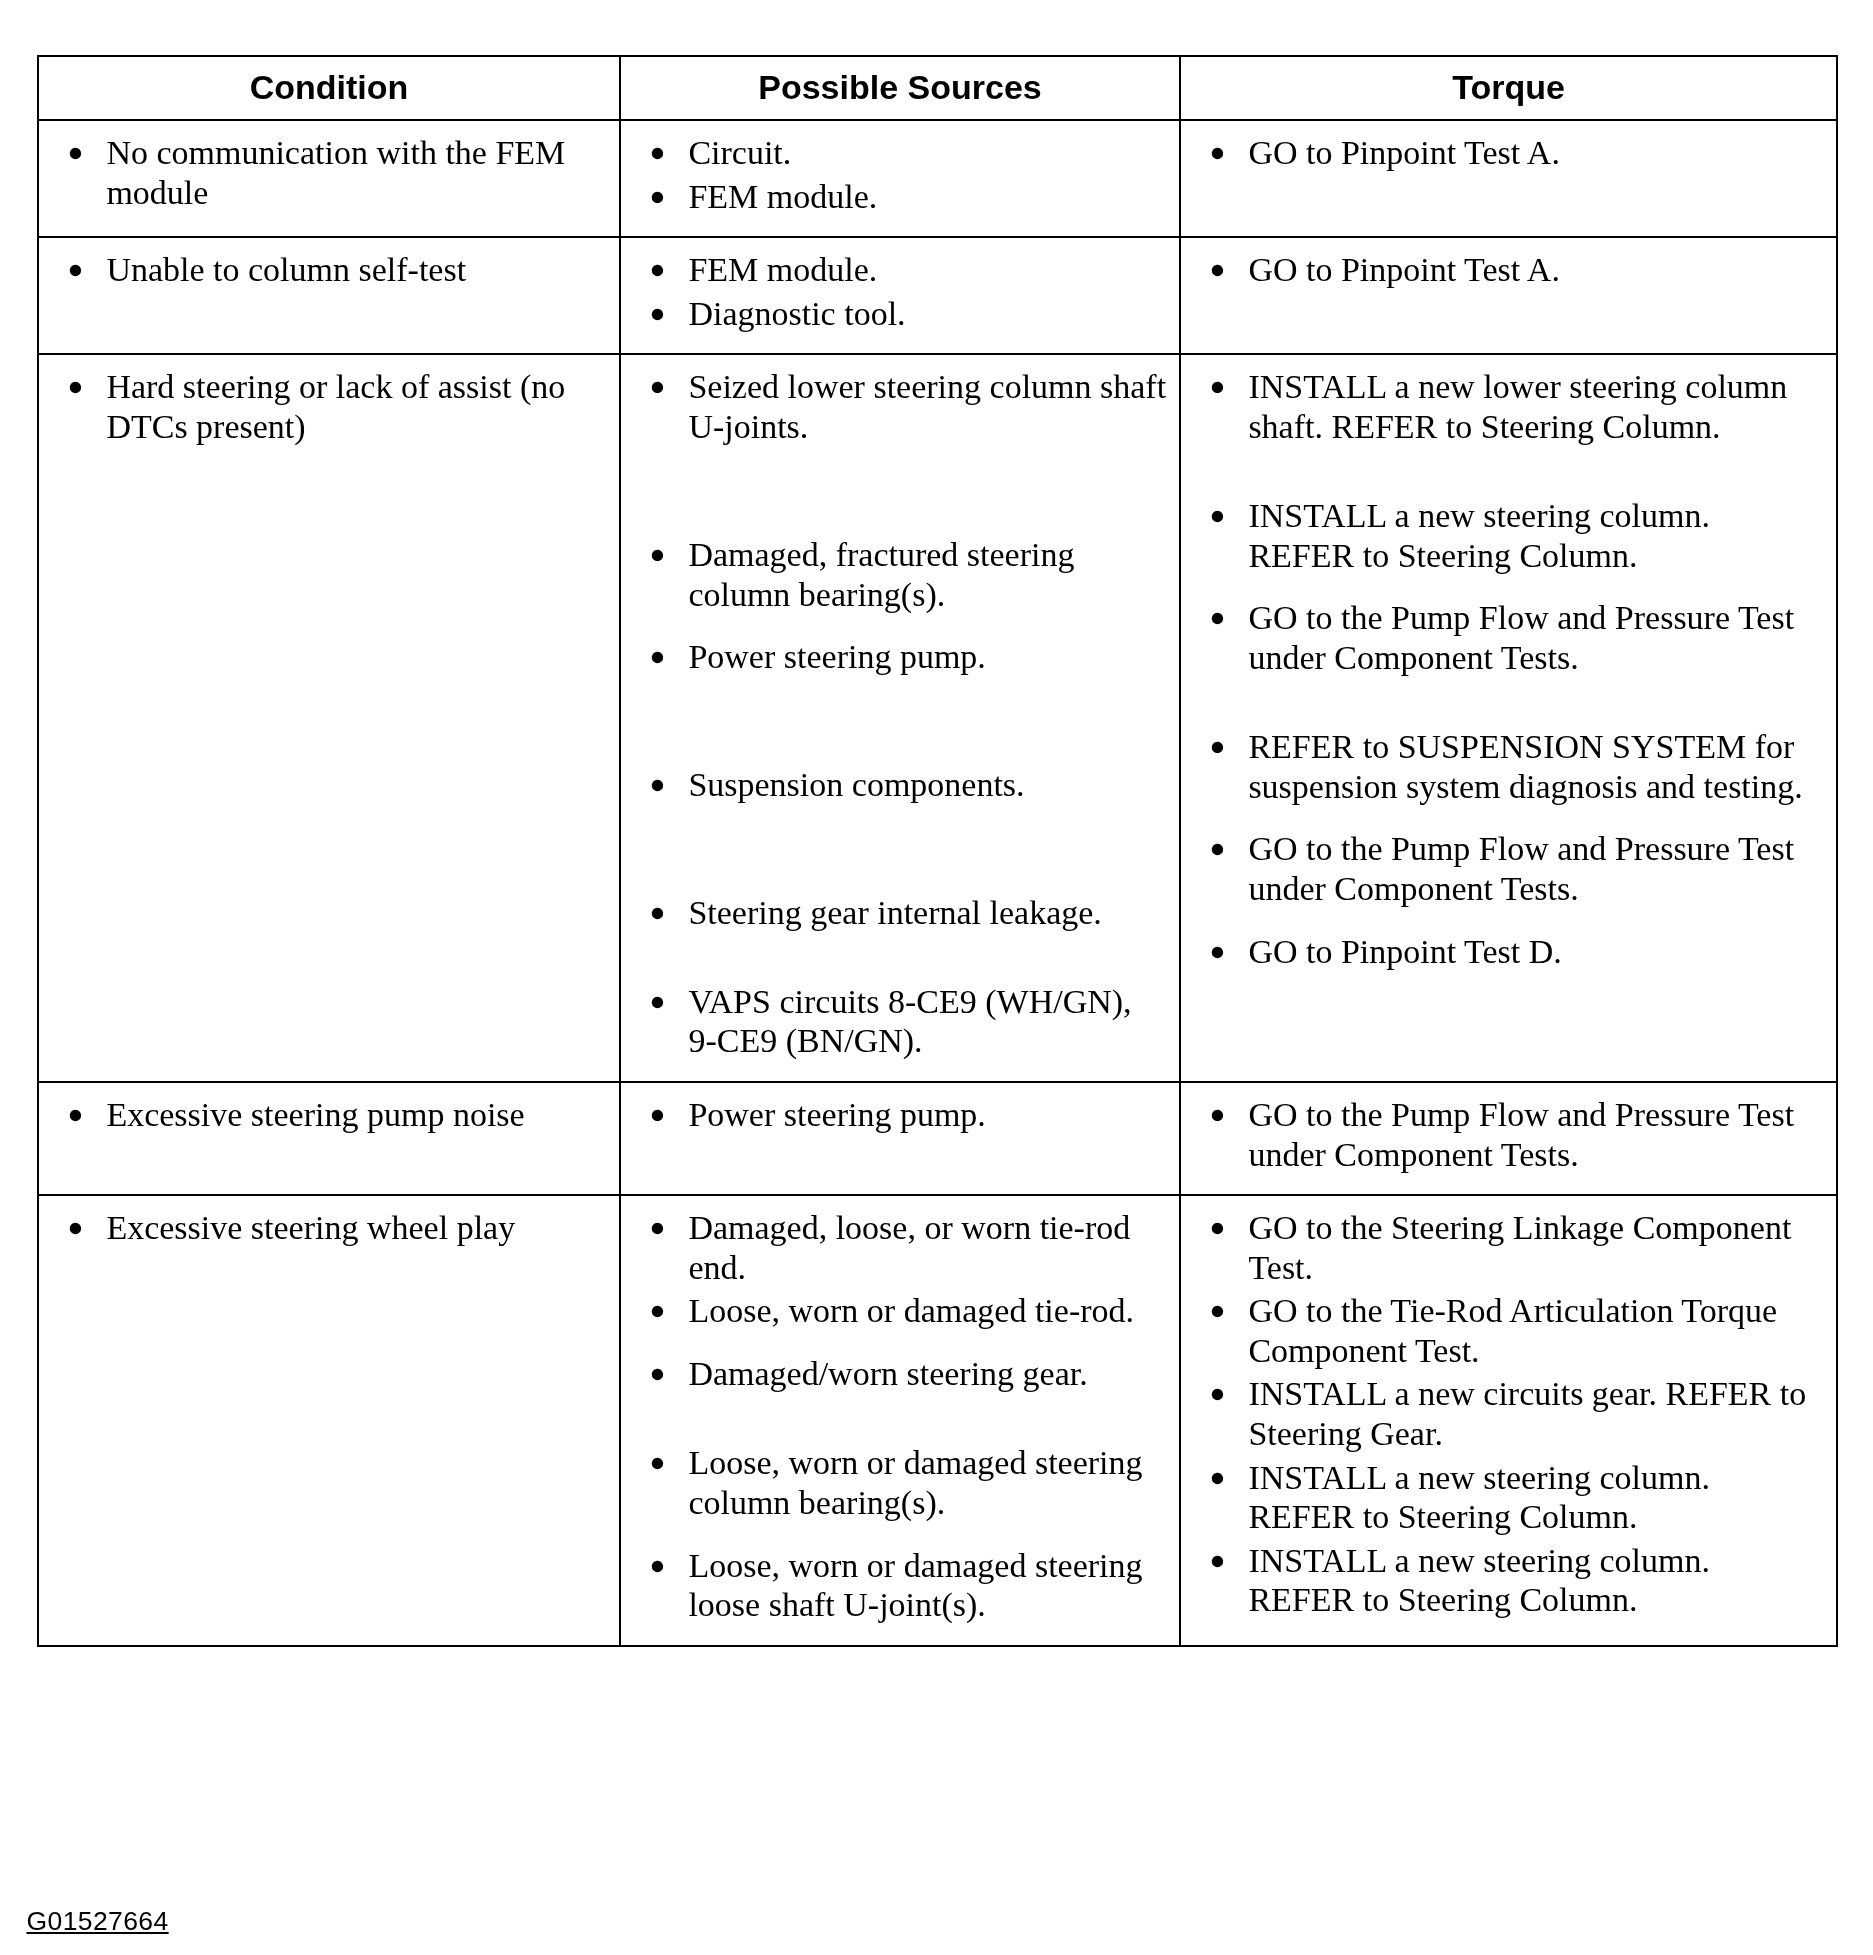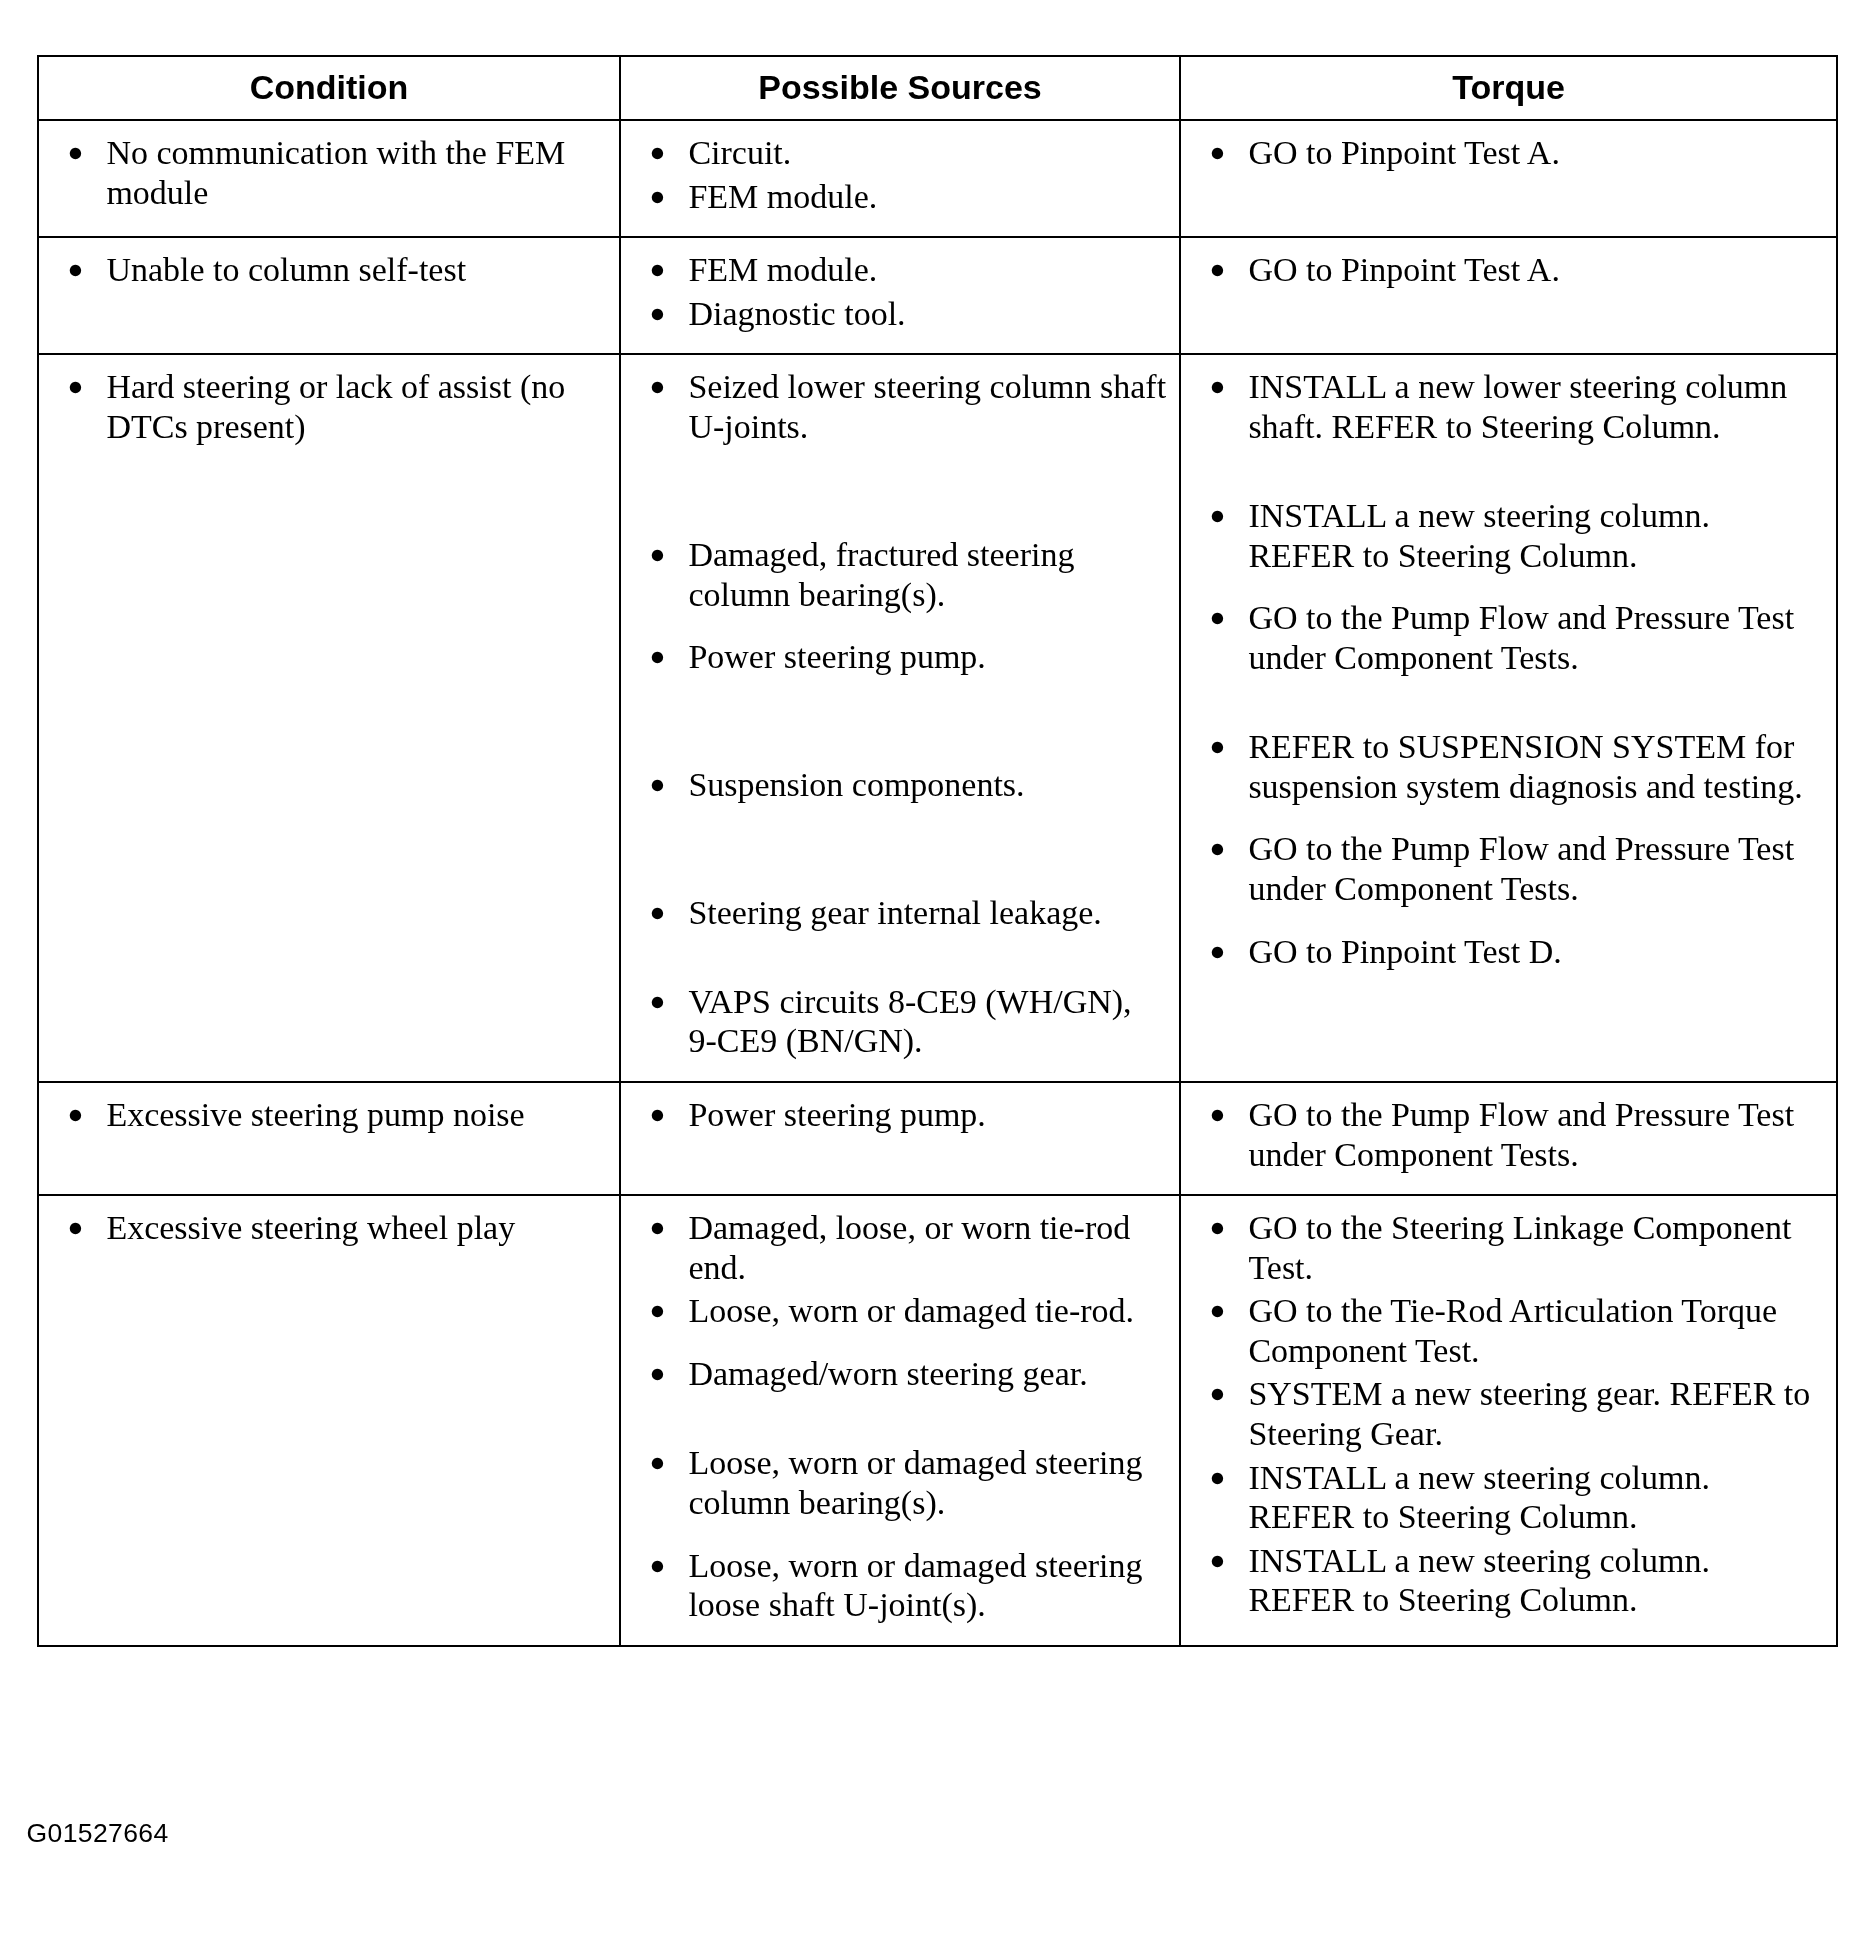--- a/index.html
+++ b/index.html
@@ -67,24 +67,25 @@
     font-size: 26.5px;
     line-height: 1.45;
   }
   ul.bullets li.gap-sm { margin-bottom: 23px; }
   ul.bullets li.gap-md { margin-bottom: 49px; }
   ul.bullets li.gap-xl { margin-bottom: 88px; }
 
   .figcode {
     position: absolute;
     left: 26.5px;
-    top: 1818px;
+    top: 1906px;
     font-family: "Liberation Sans", sans-serif;
     font-size: 26.5px;
     letter-spacing: 0.4px;
+    text-decoration: underline;
   }
 </style>
 </head>
 <body>
 
 <div class="page">
 
   <table class="diag">
     <colgroup>
       <col class="c1">
@@ -196,21 +197,21 @@
             <li class="gap-sm"><span class="bul">●</span><span>Loose, worn or damaged tie-rod.</span></li>
             <li class="gap-md"><span class="bul">●</span><span>Damaged/worn steering gear.</span></li>
             <li class="gap-sm"><span class="bul">●</span><span>Loose, worn or damaged steering column bearing(s).</span></li>
             <li><span class="bul">●</span><span>Loose, worn or damaged steering loose shaft U-joint(s).</span></li>
           </ul>
         </td>
         <td>
           <ul class="bullets">
             <li><span class="bul">●</span><span>GO to the Steering Linkage Component Test.</span></li>
             <li><span class="bul">●</span><span>GO to the Tie-Rod Articulation Torque Component Test.</span></li>
-            <li><span class="bul">●</span><span>SYSTEM a new steering gear. REFER to Steering Gear.</span></li>
+            <li><span class="bul">●</span><span>INSTALL a new circuits gear. REFER to Steering Gear.</span></li>
             <li><span class="bul">●</span><span>INSTALL a new steering column. REFER to Steering Column.</span></li>
             <li><span class="bul">●</span><span>INSTALL a new steering column. REFER to Steering Column.</span></li>
           </ul>
         </td>
       </tr>
 
     </tbody>
   </table>
 
   <div class="figcode">G01527664</div>

